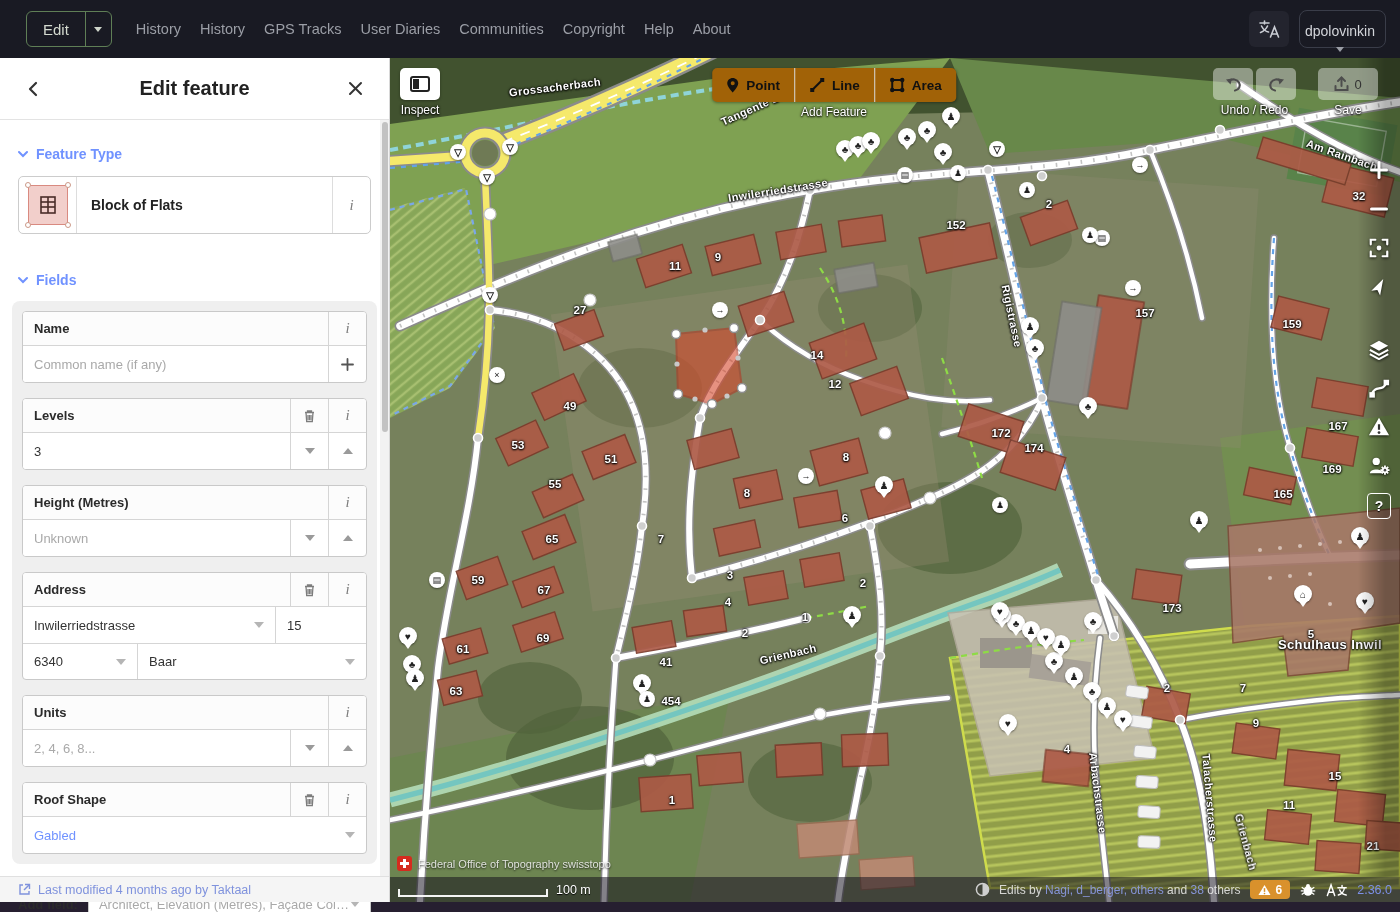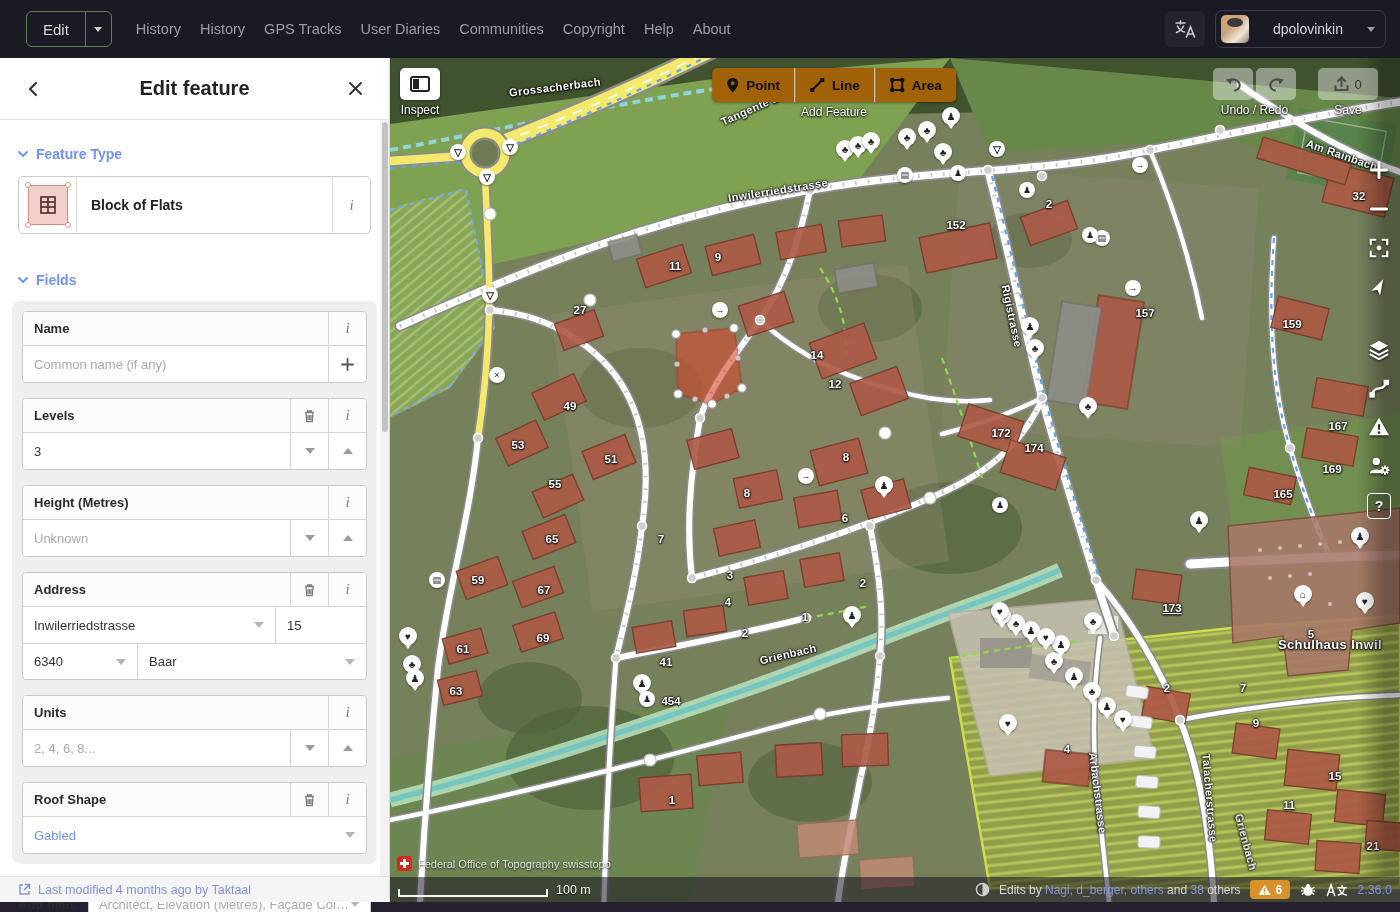--- a/index.html
+++ b/index.html
@@ -11,21 +11,21 @@
   #brand{display:flex;align-items:center;gap:10px;}
   #brand-name{color:#fff;font-size:19px;font-weight:bold;letter-spacing:.2px;}
   #edit-btn{display:flex;align-items:stretch;border:1px solid #5f7f56;border-radius:6px;height:36px;margin-left:12px;overflow:hidden;}
   #edit-btn .main{padding:0 16px;display:flex;align-items:center;color:#d4dacf;font-size:15px;}
   #edit-btn .caretseg{border-left:1px solid #5f7f56;width:26px;display:flex;align-items:center;justify-content:center;}
   .caret-down{width:0;height:0;border-left:4px solid transparent;border-right:4px solid transparent;border-top:5px solid #cfd5ca;}
   #nav-menu{display:flex;gap:19px;margin-left:10px;flex:1;}
   .nav-item{color:#9b9ea6;font-size:14.5px;white-space:nowrap;}
   #nav-right{display:flex;align-items:center;gap:10px;}
   #translate-btn{width:40px;height:36px;background:#23242e;border-radius:6px;display:flex;align-items:center;justify-content:center;}
-  #user-btn{display:flex;align-items:center;gap:24px;border:1px solid #3a3d49;border-radius:8px;padding:4px 10px 4px 5px;height:38px;}
+  #user-btn{display:flex;align-items:center;gap:8px;border:1px solid #3a3d49;border-radius:8px;padding:4px 10px 4px 5px;height:38px;flex-direction:column;}
   #avatar{width:28px;height:28px;border-radius:5px;background:linear-gradient(135deg,#d8a46b 0%,#caa27d 40%,#efe6da 70%,#8b7f72 100%);position:relative;overflow:hidden;}
   #avatar:after{content:"";position:absolute;left:6px;top:3px;width:16px;height:9px;border-radius:50%;background:#3c3a40;}
   #username{color:#d3d5da;font-size:14px;}
 
   
   #content{display:flex;height:844px;}
   #bottom-strip{height:10px;background:#261f30;}
 
   
   #sidebar{width:390px;background:#fff;position:relative;border-right:1px solid #d8d8d8;}
@@ -701,21 +701,21 @@
         <div class="map-num" style="left: 415px; top: 559px;">1</div>
         <div class="map-num" style="left: 355px; top: 575px;">2</div>
         <div class="map-num" style="left: 282px; top: 742px;">1</div>
         <div class="map-num" style="left: 755px; top: 255px;">157</div>
         <div class="map-num" style="left: 902px; top: 266px;">159</div>
         <div class="map-num" style="left: 611px; top: 375px;">172</div>
         <div class="map-num" style="left: 644px; top: 390px;">174</div>
         <div class="map-num" style="left: 948px; top: 368px;">167</div>
         <div class="map-num" style="left: 942px; top: 411px;">169</div>
         <div class="map-num" style="left: 893px; top: 436px;">165</div>
-        <div class="map-num" style="left: 782px; top: 550px; text-decoration: underline;">173</div>
+        <div class="map-num" style="left: 782px; top: 550px;">173</div>
         <div class="map-num" style="left: 659px; top: 146px;">2</div>
         <div class="map-num" style="left: 777px; top: 630px;">2</div>
         <div class="map-num" style="left: 866px; top: 665px;">9</div>
         <div class="map-num" style="left: 677px; top: 691px;">4</div>
         <div class="map-num" style="left: 945px; top: 718px;">15</div>
         <div class="map-num" style="left: 899px; top: 747px;">11</div>
         <div class="map-num" style="left: 983px; top: 788px;">21</div>
         <div class="map-num" style="left: 969px; top: 138px;">32</div>
         <div class="map-num" style="left: 921px; top: 576px;">5</div>
         <div class="map-num" style="left: 853px; top: 630px;">7</div>

